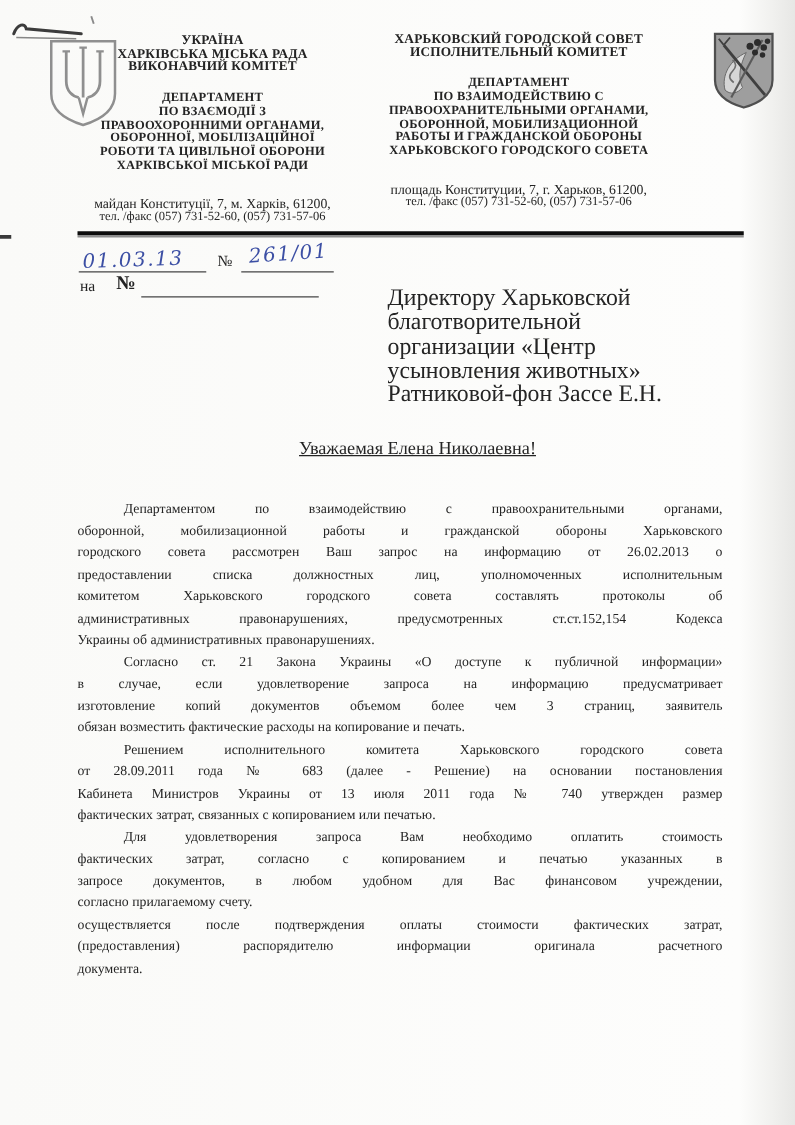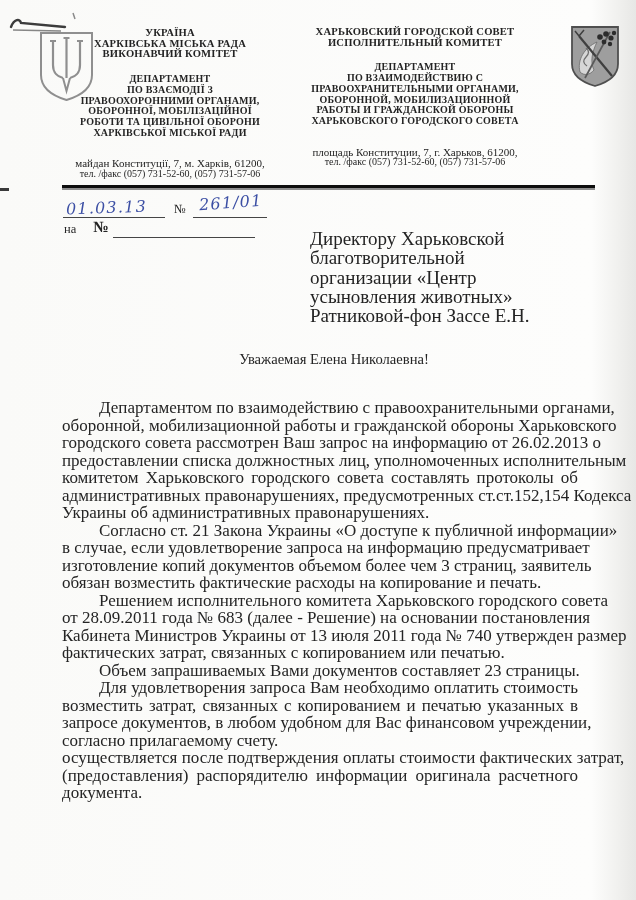--- a/index.html
+++ b/index.html
@@ -34,23 +34,23 @@
   .u2{left:193px;top:217px;width:74px;}
   .u3{left:113px;top:237px;width:142px;}
   .refsign{position:absolute;font-size:12.5px;}
   .sign1{left:174px;top:202px;}
   .reply-prefix{left:64px;top:222px;font-size:12.5px;}
   .reply-sign{left:93px;top:218px;font-size:15.5px;font-weight:bold;}
   
   .addressee{position:absolute;left:310px;top:229px;width:235px;font-size:19px;line-height:19.3px;}
   
   .salutation{position:absolute;left:62px;top:351px;width:516px;box-sizing:border-box;
-    padding-left:28px;text-align:center;font-size:14.6px;}
+    padding-left:28px;text-align:center;font-size:14.6px;text-decoration:underline;}
   
-  .letter-body{position:absolute;left:62px;top:399px;width:516px;font-size:17px;}
+  .letter-body{position:absolute;left:62px;top:399px;width:516px;font-size:11px;}
   .letter-body .line{line-height:17.5px;text-align:justify;text-align-last:justify;white-space:nowrap;}
   .letter-body .line.last{text-align-last:left;}
   .letter-body .line.indent{text-indent:37px;}
 </style>
 </head>
 <body>
 
 <div class="page" style="color: rgb(36, 36, 36);">
 
   <svg class="scribble" width="78" height="28" viewBox="0 0 78 28">
@@ -145,23 +145,22 @@
       <div class="line">административных правонарушениях, предусмотренных ст.ст.152,154 Кодекса</div>
       <div class="line last">Украины об административных правонарушениях.</div>
       <div class="line indent">Согласно ст. 21 Закона Украины «О доступе к публичной информации»</div>
       <div class="line">в случае, если удовлетворение запроса на информацию предусматривает</div>
       <div class="line">изготовление копий документов объемом более чем 3 страниц, заявитель</div>
       <div class="line last">обязан возместить фактические расходы на копирование и печать.</div>
       <div class="line indent">Решением исполнительного комитета Харьковского городского совета</div>
       <div class="line">от 28.09.2011 года № 683 (далее - Решение) на основании постановления</div>
       <div class="line">Кабинета Министров Украины от 13 июля 2011 года № 740 утвержден размер</div>
       <div class="line last">фактических затрат, связанных с копированием или печатью.</div>
-      <div class="line indent last">Объем запрашиваемых Вами документов составляет 23 страницы.</div>
       <div class="line indent">Для удовлетворения запроса Вам необходимо оплатить стоимость</div>
-      <div class="line">возместить затрат, связанных с копированием и печатью указанных в</div>
+      <div class="line">фактических затрат, согласно с копированием и печатью указанных в</div>
       <div class="line">запросе документов, в любом удобном для Вас финансовом учреждении,</div>
       <div class="line last">согласно прилагаемому счету.</div>
       <div class="line">осуществляется после подтверждения оплаты стоимости фактических затрат,</div>
       <div class="line">(предоставления) распорядителю информации оригинала расчетного</div>
       <div class="line last">документа.</div>
     </div>
 
 </div>
 
 </body></html>

